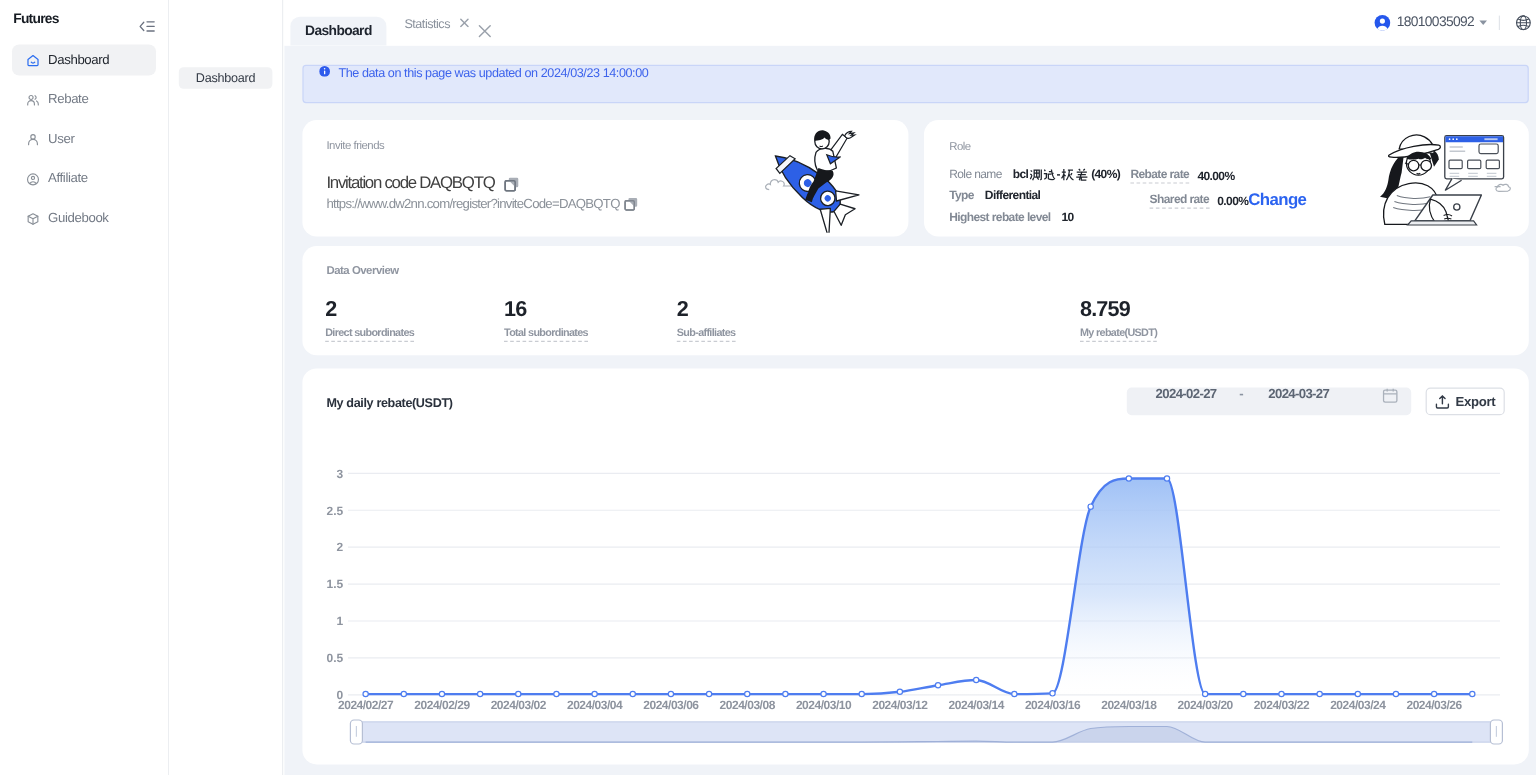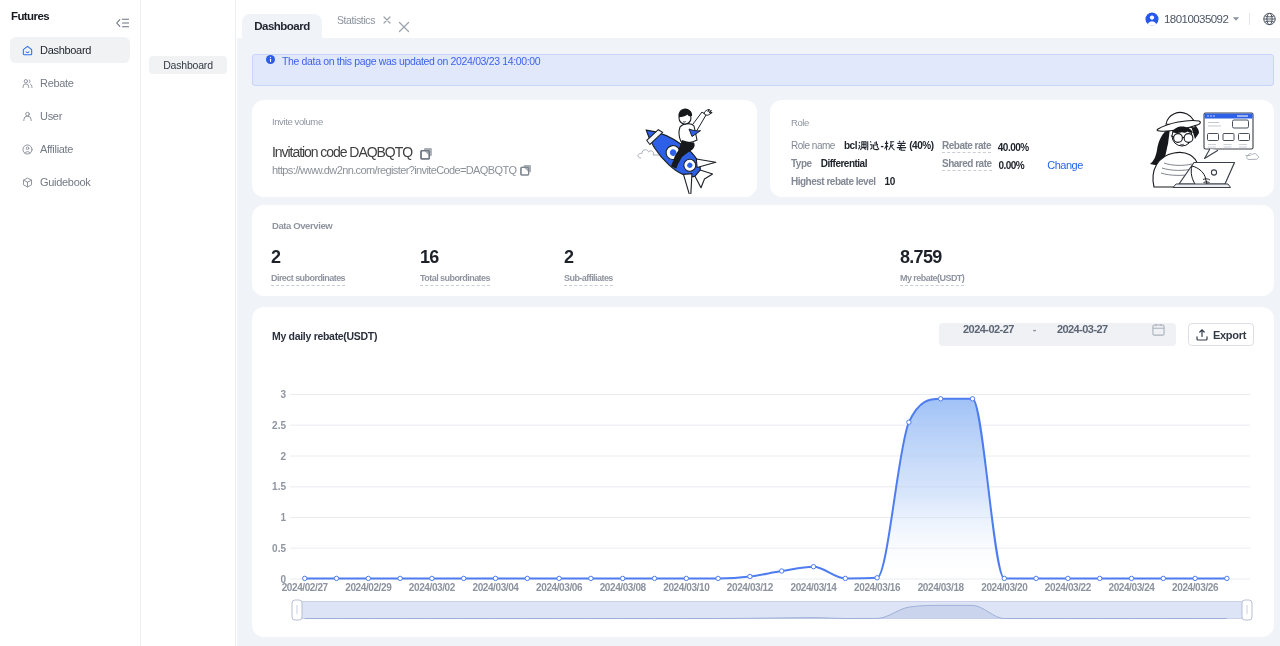--- a/index.html
+++ b/index.html
@@ -36,21 +36,21 @@
 
 #card1{left:252px;top:100px;width:505px;height:97px}
 #inv-code{left:20px;top:44px;font-size:14px;letter-spacing:-1.05px;font-weight:normal;color:#404040;display:flex;align-items:flex-end}
 #inv-url{left:20px;top:64px;font-size:11px;letter-spacing:-.62px;color:#8b9199;display:flex;align-items:center}
 .copyic{margin-left:8px}
 
 #card2{left:770px;top:100px;width:504px;height:97px}
 .rrow{position:absolute;font-size:10px;letter-spacing:-.5px;color:#828994;display:flex;align-items:flex-end;white-space:nowrap}
 .rrow b{color:#20252d;font-weight:bold}
 .dashu{border-bottom:1px dashed #c9ccd2;padding-bottom:1px}
-.chg{color:#2b63f0;font-weight:normal;margin-left:23px;font-size:11px}
+.chg{color:#2b63f0;font-weight:bold;margin-left:0;font-size:14px}
 
 #card3{left:252px;top:205px;width:1022px;height:91px}
 .stat{position:absolute;top:42px}
 .stat .num{line-height:20px;font-size:18px;font-weight:bold;color:#1d222a;letter-spacing:-.7px}
 .stat .cap{margin-top:0;font-size:9px;letter-spacing:-.55px;color:#8f95a0;display:inline-block;border-bottom:1px dashed #c9ccd2;padding-bottom:2px;white-space:nowrap}
 
 #card4{left:252px;top:307px;width:1022px;height:330px}
 #ch-title{left:20px;top:23px;font-size:10.5px;letter-spacing:-.3px;font-weight:bold;color:#2a313c}
 #datepick{left:687px;top:16px;width:237px;height:23px;background:#eff1f5;border-radius:4px;display:flex;align-items:flex-start;font-size:11px;letter-spacing:-.55px;color:#5c6573;white-space:nowrap}
 #exportbtn{left:936px;top:16px;width:66px;height:23px;background:#fff;border:1px solid #dcdfe5;border-radius:4px;display:flex;align-items:center;justify-content:center;font-size:11px;letter-spacing:-.3px;font-weight:bold;color:#333b47}
@@ -147,21 +147,21 @@
 <svg width="9" height="9" viewBox="0 0 14 14">
       <circle cx="7" cy="7" r="7" fill="#2e5bec"></circle>
       <rect x="6.2" y="5.8" width="1.7" height="5" rx="0.8" fill="#fff"></rect>
       <circle cx="7" cy="3.6" r="1" fill="#fff"></circle>
     </svg>
 <span>The data on this page was updated on 2024/03/23 14:00:00</span>
 </div>
 
 
 <div class="card" id="card1">
-<div class="lbl" style="left:20px;top:16px">Invite volume</div>
+<div class="lbl" style="left:20px;top:16px">Invite friends</div>
 <div class="abs" id="inv-code">Invitation code DAQBQTQ
 <svg class="copyic" width="13" height="13" viewBox="0 0 13 13" fill="none" stroke="#6f7680" stroke-width="1.3">
         <rect x="1" y="3.6" width="8.3" height="8.3" rx="1" fill="#fff"></rect>
         <path d="M4 3.4V2.2A1.1 1.1 0 0 1 5.1 1.1h5.7A1.1 1.1 0 0 1 11.9 2.2v5.7A1.1 1.1 0 0 1 10.8 9h-1.2" fill="#a9aeb6" stroke="none"></path>
         <rect x="1" y="3.6" width="8.3" height="8.3" rx="1"></rect>
       </svg>
 </div>
 <div class="abs" id="inv-url">https://www.dw2nn.com/register?inviteCode=DAQBQTQ
 <svg class="copyic" style="margin-left:4px" width="12" height="12" viewBox="0 0 13 13" fill="none" stroke="#80868f" stroke-width="1.3">
         <rect x="1" y="3.6" width="8.3" height="8.3" rx="1" fill="#fff"></rect>
@@ -209,21 +209,21 @@
       </span><b style="color:#20252d">-</b><span style="display:inline-flex;align-items:center;gap:.5px;margin:0 1px">
         <svg width="11" height="11" viewBox="0 0 13 13" stroke="#20252d" stroke-width="1.25" fill="none">
           <path d="M3 1v11M1 4h4M3 5.5C2.5 7.5 1.8 9 .7 10.3M3 6.5l1.8 1.5M7 2h5M8.5 2c-.3 4-1.5 8-3 9.8M8 5.5c.8 2.8 2.5 5.3 4.5 6.3M11 5l-1.2 2"></path>
         </svg>
         <svg width="11" height="11" viewBox="0 0 13 13" stroke="#20252d" stroke-width="1.25" fill="none">
           <path d="M3.5 1l1.5 1.5M9.5 1L8 2.5M1.5 4h10M2.5 6.5h8M1 9h11M6.5 4.2L4 12M6 9v3h5"></path>
         </svg>
       </span><b style="color:#20252d"> (40%) </b><b></b></div><b>
 <div class="rrow" style="left:172px;top:40px"><span class="dashu">Rebate rate</span>&nbsp;&nbsp;&nbsp;<b>40.00%</b></div>
 <div class="rrow" style="left:21px;top:58px">Type&nbsp;&nbsp;&nbsp;&nbsp;<b>Differential</b></div>
-<div class="rrow" style="left:172px;top:58px"><span class="dashu">Shared rate</span>&nbsp;&nbsp;&nbsp;<b>0.00%</b><span class="chg">Change</span></div>
+<div class="rrow" style="left:188px;top:58px"><span class="dashu">Shared rate</span>&nbsp;&nbsp;&nbsp;<b>0.00%</b><span class="chg">Change</span></div>
 <div class="rrow" style="left:21px;top:76px">Highest rebate level&nbsp;&nbsp;&nbsp;&nbsp;<b>10</b></div>
 <div class="abs" id="woman" style="left:370px;top:6px"><svg width="125" height="86" viewBox="0 0 125 86" fill="none">
 <g>
 <rect x="64" y="7" width="49" height="36" rx="1.5" fill="#fff" stroke="#3a4049" stroke-width="1.1"></rect>
 <path d="M64.5 7.5h48v5h-48z" fill="#2d60e6"></path>
 <circle cx="68" cy="10" r=".7" fill="#fff"></circle>
             <circle cx="71" cy="10" r=".7" fill="#fff"></circle>
             <circle cx="74" cy="10" r=".7" fill="#fff"></circle>
 <rect x="97" y="9.2" width="11" height="1.6" fill="#b9c9f1"></rect>
 <path d="M68 16.5h11M68 20h13" stroke="#c3c8cf" stroke-width="1.2"></path>

